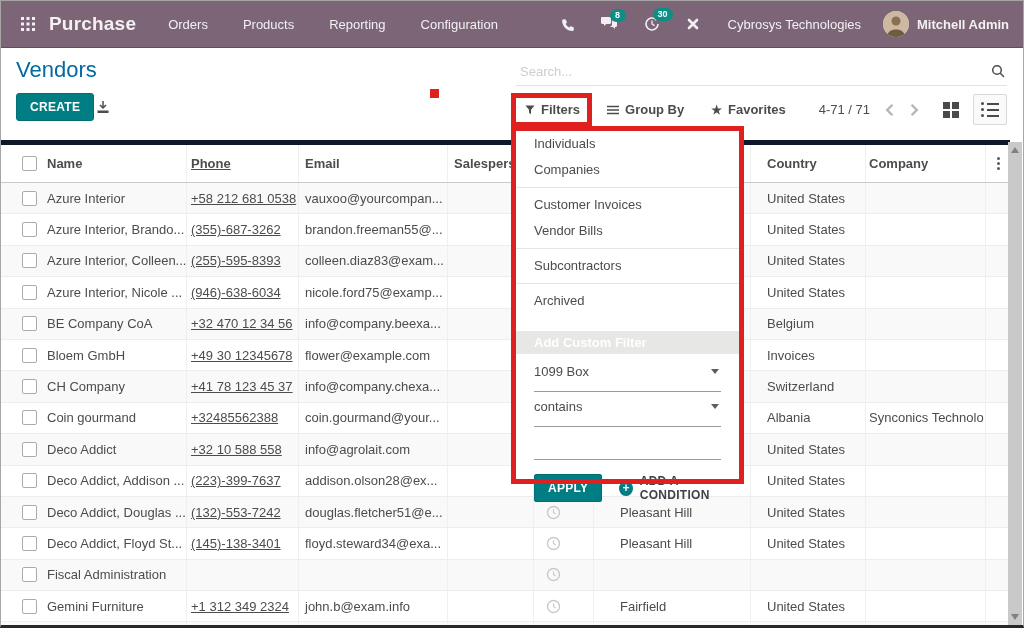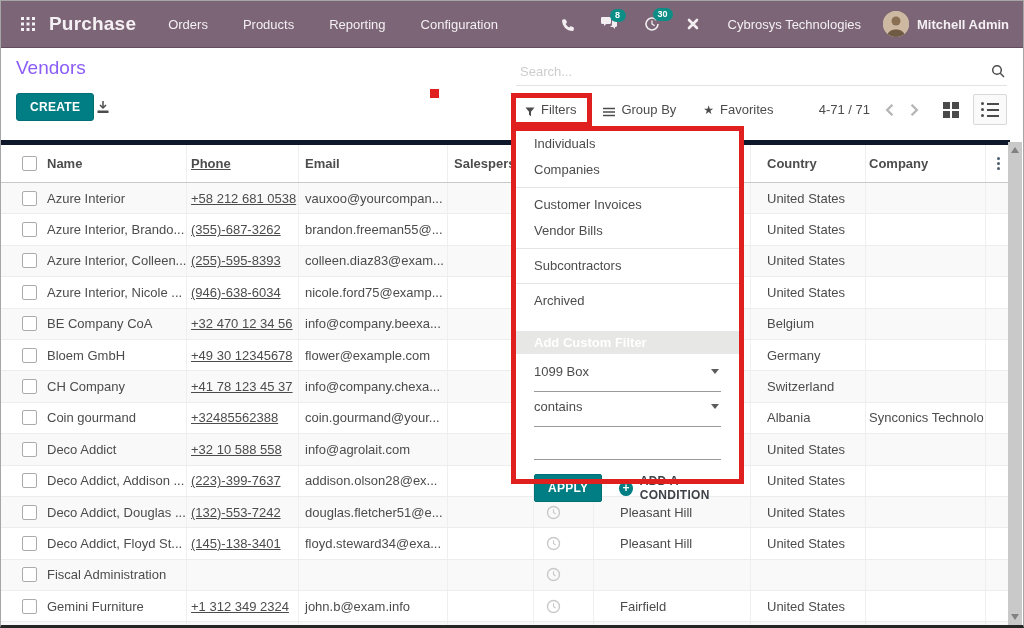--- a/index.html
+++ b/index.html
@@ -15,32 +15,32 @@
   .nav-item{font-size:13px;margin-right:35px;cursor:pointer;white-space:nowrap;}
   .nav-right{position:absolute;right:0;top:0;height:46px;display:flex;align-items:center;padding-right:14px;}
   .nav-icon{position:relative;margin-left:26px;display:flex;align-items:center;cursor:pointer;}
   .badge{position:absolute;top:-8px;left:9px;background:#0c8e86;color:#fff;font-size:9px;font-weight:bold;
          border-radius:9px;padding:2px 5px;line-height:1;min-width:6px;text-align:center;}
   .company{font-size:13px;margin-left:28px;cursor:pointer;white-space:nowrap;}
   .avatar{width:26px;height:26px;border-radius:50%;overflow:hidden;margin-left:22px;flex:0 0 auto;cursor:pointer;
           background:#cdb9a2;display:block;}
   .user{font-size:13px;font-weight:bold;margin-left:8px;cursor:pointer;white-space:nowrap;}
   
-  .cp-title{position:absolute;left:15px;top:56px;font-size:19px;color:#8b5cf6;}
+  .cp-title{position:absolute;left:15px;top:56px;font-size:22px;color:#0369a1;}
   .btn-create{position:absolute;left:15px;top:92px;height:28px;padding:0 13px;background:#017e84;border:1px solid #017076;
           color:#fff;font-size:12px;font-weight:bold;letter-spacing:.3px;border-radius:3px;cursor:pointer;
           font-family:"Liberation Sans",sans-serif;}
   .export-icon{position:absolute;left:95px;top:99px;cursor:pointer;display:flex;}
   .searchbox{position:absolute;left:515px;top:56px;right:16px;height:28px;border-bottom:1px solid #e3e3e3;}
   .searchbox input{width:100%;height:100%;border:none;outline:none;background:transparent;font-size:13px;color:#4c4c4c;
           padding:0 26px 0 4px;box-sizing:border-box;font-family:"Liberation Sans",sans-serif;}
   .searchbox input::placeholder{color:#cfcccf;}
   .search-glass{position:absolute;right:2px;top:7px;cursor:pointer;display:flex;}
   .filterbar{position:absolute;left:515px;top:93px;right:16px;height:31px;display:flex;align-items:center;}
-  .fb-btn{display:flex;align-items:flex-end;font-size:13px;font-weight:normal;color:#4c4c4c;cursor:pointer;white-space:nowrap;}
+  .fb-btn{display:flex;align-items:center;font-size:13px;font-weight:bold;color:#4c4c4c;cursor:pointer;white-space:nowrap;}
   .fb-btn .ic{margin-right:6px;display:flex;}
   .fb-filters{margin-left:9px;}
   .fb-group{margin-left:27px;}
   .fb-fav{margin-left:27px;}
   .star{font-size:12px;color:#4c4c4c;margin-right:6px;}
   .spacer{flex:1;}
   .pager{font-size:13px;color:#4c4c4c;white-space:nowrap;}
   .chev{margin-left:14px;cursor:pointer;display:flex;}
   .viewbtn{margin-left:14px;width:34px;height:31px;display:flex;align-items:center;justify-content:center;cursor:pointer;
            box-sizing:border-box;border-radius:2px;}
@@ -402,21 +402,21 @@
           <div class="td c-sales"></div>
           <div class="td c-act">
             <span class="clock">
               <svg width="15" height="15" viewBox="0 0 16 16">
                 <circle cx="8" cy="8" r="6.4" fill="none" stroke="#c9c9c9" stroke-width="1.5"></circle>
                 <path d="M8 4.6V8l2.3 1.5" fill="none" stroke="#c9c9c9" stroke-width="1.2"></path>
               </svg>
             </span>
           </div>
           <div class="td c-city"></div>
-          <div class="td c-country">Germany</div>
+          <div class="td c-country">Invoices</div>
           <div class="td c-company"></div>
           <div class="td c-dots"></div>
         </div>
         <div class="tr">
           <div class="td c-check">
             <span class="cb"></span>
           </div>
           <div class="td c-name">CH Company</div>
           <div class="td c-phone">+41 78 123 45 37</div>
           <div class="td c-email">info@company.chexa...</div>

